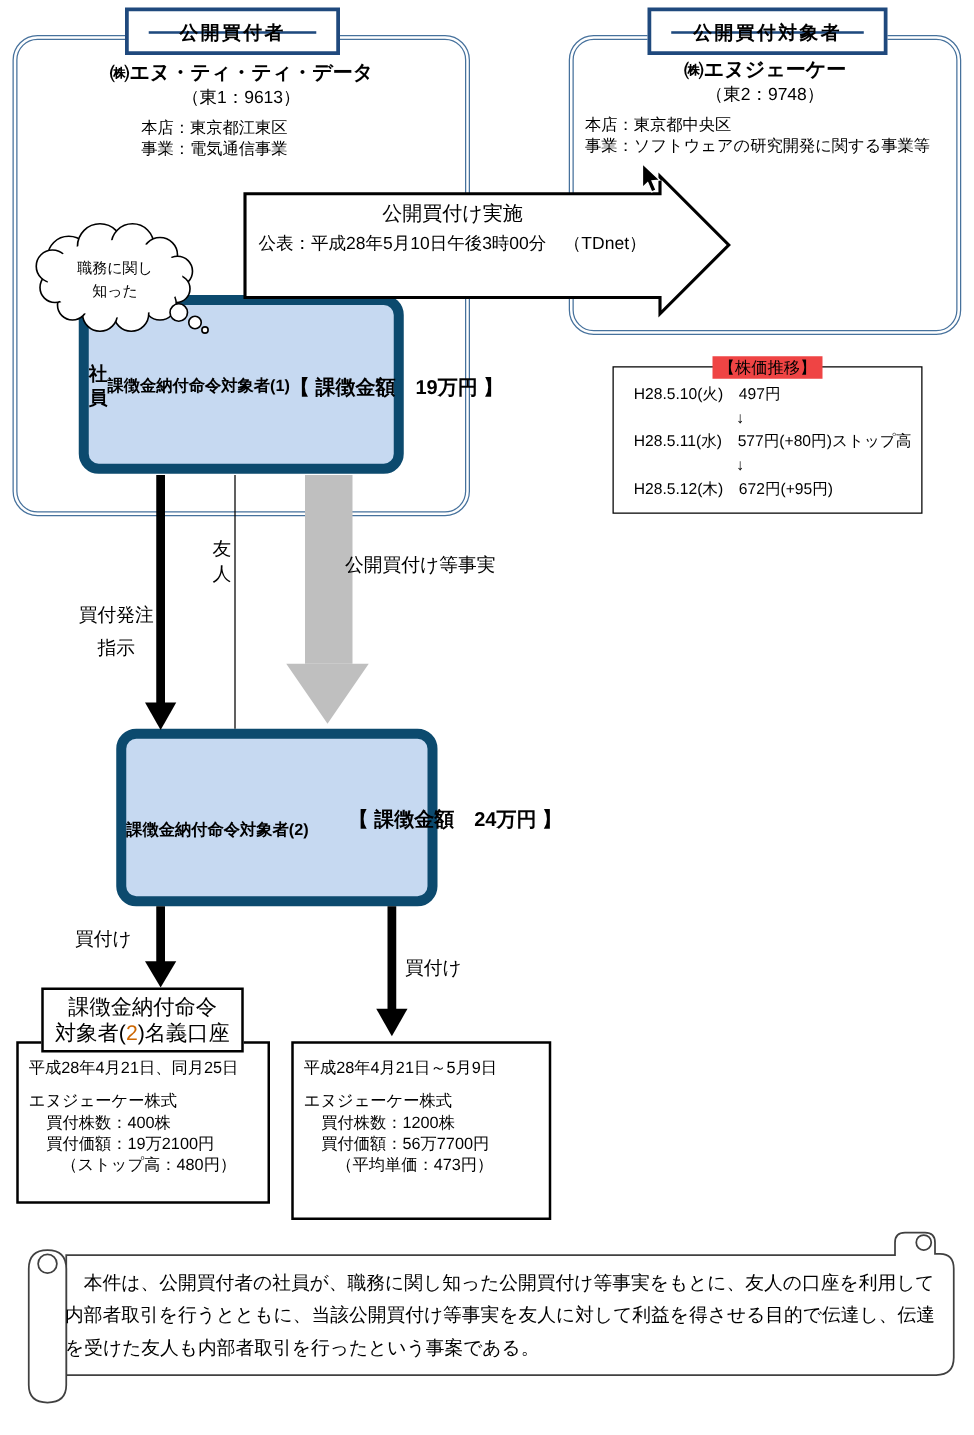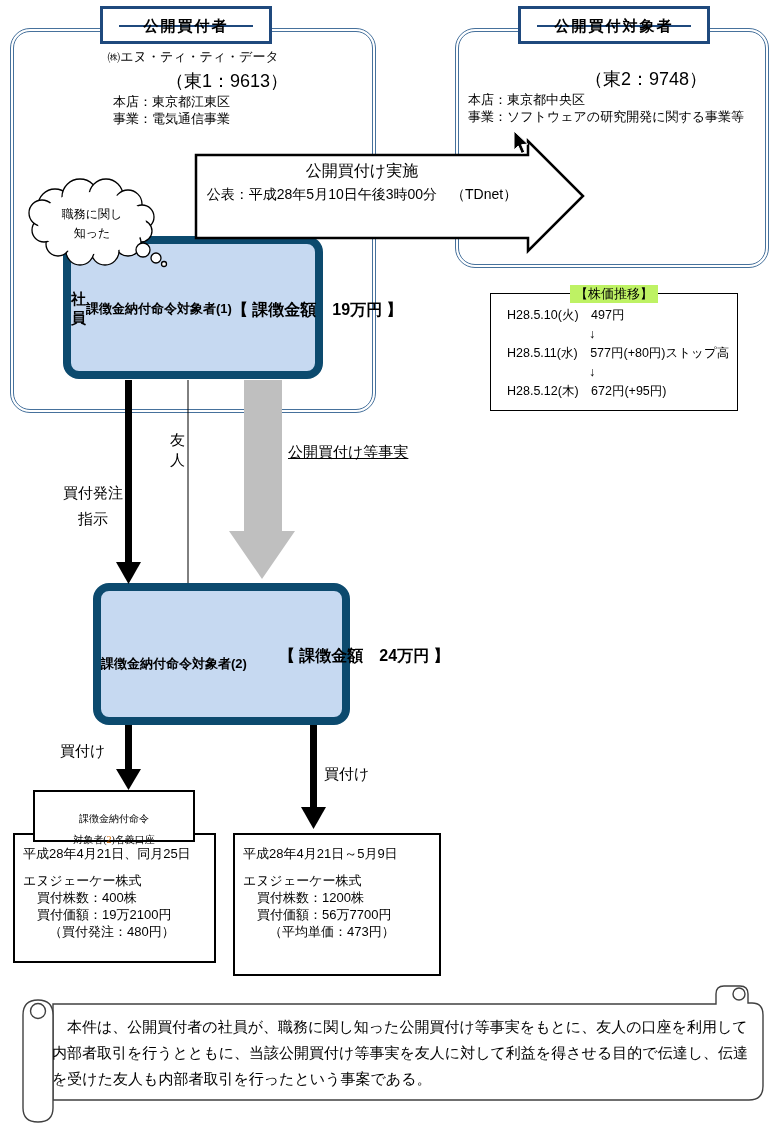--- a/index.html
+++ b/index.html
@@ -12,40 +12,40 @@
 
   .container { border:4px double #46719c; border-radius:20px; background:#fff; }
   .header-box { border:3px solid #1f497d; background:#fff; padding:16px; }
   .header-inner { background:#dce6f1; border:1px solid #1f497d; height:100%;
                   display:flex; align-items:center; justify-content:center;
                   font-weight:bold; font-size:15px; letter-spacing:2px; }
 
   .person-box { background:#c6d9f1; border:8px solid #0c4a6e; border-radius:16px;
                 display:flex; flex-direction:row; align-items:center; }
 
-  .company-name { font-size:13px; font-weight:normal; }
-  .ticker { font-size:18px;margin-left:34px; }
+  .company-name { font-size:16px; font-weight:bold; }
+  .ticker { font-size:14px; }
   .addr { font-size:13px; line-height:17px; }
 
   .tob-line1 { font-size:16px; }
   .tob-line2 { font-size:14px; }
 
   .stock-box { border:1.5px solid #000; background:#fff; }
   .stock-title { position:absolute; top:-9px; left:50%; transform:translateX(-50%);
-                 background:#bef264; padding:0 5px; font-size:13px; white-space:nowrap; }
+                 background:#ef4444; padding:0 5px; font-size:13px; white-space:nowrap; }
   .stock-row { font-size:12.5px; line-height:19px; padding-left:16px; white-space:nowrap; }
   .stock-arrow-row { font-size:12.5px; line-height:19px; padding-left:98px; }
 
   .flow-label { font-size:15px; }
   .friend-label { font-size:15px; line-height:20px; width:16px; word-break:break-all; }
   .purpose-box { border:1px dashed #000; background:#fff; font-size:12.5px; line-height:20px;
                  display:flex; flex-direction:column; align-items:center; justify-content:center; }
 
   .plain-box { border:2px solid #000; background:#fff; }
-  .account-label { font-size:10px; line-height:21px; padding-top:16px;font-family:Liberation Serif, serif; }
+  .account-label { font-size:17px; line-height:21px; padding-top:3px; }
   .detail-box { font-size:13px; line-height:17px; padding:10px 8px; }
   .detail-period { margin-bottom:10px; }
   .indent1 { padding-left:14px; }
   .indent2 { padding-left:26px; }
 
   .cloud-text { font-size:12px; line-height:19px; }
   .role { font-size:15px; font-weight:bold; }
   .designation { font-size:13px; font-weight:bold; }
   .penalty { font-size:16px; font-weight:bold; }
 
@@ -67,20 +67,21 @@
     <div class="header-inner">公開買付対象者</div>
   </div>
 
   <div class="abs c nw company-name" style="left:10px; top:48px; width:366px;">㈱エヌ・ティ・ティ・データ</div>
   <div class="abs c nw ticker" style="left:10px; top:69px; width:366px;">（東1：9613）</div>
   <div class="abs addr" style="left:113px; top:93px;">
     <div class="nw">本店：東京都江東区</div>
     <div class="nw">事業：電気通信事業</div>
   </div>
 
+  <div class="abs c nw company-name" style="left:455px; top:46px; width:314px;">㈱エヌジェーケー</div>
   <div class="abs c nw ticker" style="left:455px; top:67px; width:314px;">（東2：9748）</div>
   <div class="abs addr" style="left:468px; top:91px;">
     <div class="nw">本店：東京都中央区</div>
     <div class="nw">事業：ソフトウェアの研究開発に関する事業等</div>
   </div>
 
   <div class="abs person-box" style="left:63px; top:236px; width:260px; height:143px;">
     <svg width="44" height="46" viewBox="0 0 44 46" style="margin-top:13px;">
       <circle cx="22" cy="12" r="12.5" fill="#000"></circle>
       <path d="M22,24 C13,24 6.5,30 5,45 L39,45 C37.5,30 31,24 22,24 Z" fill="#000"></path>
@@ -108,21 +109,21 @@
     </svg>
     <div class="designation nw" style="margin-top:20px;">課徴金納付命令対象者(2)</div>
     <div class="penalty nw" style="margin-top:5px;margin-left:32px;">【 課徴金額　24万円 】</div>
   </div>
 
   <div class="abs plain-box detail-box" style="left:13px; top:833px; width:203px; height:130px;">
     <div class="nw detail-period">平成28年4月21日、同月25日</div>
     <div class="nw">エヌジェーケー株式</div>
     <div class="nw indent1">買付株数：400株</div>
     <div class="nw indent1">買付価額：19万2100円</div>
-    <div class="nw indent2">（買付発注：480円）</div>
+    <div class="nw indent2">（ストップ高：480円）</div>
   </div>
   <div class="abs plain-box detail-box" style="left:233px; top:833px; width:208px; height:143px;">
     <div class="nw detail-period">平成28年4月21日～5月9日</div>
     <div class="nw">エヌジェーケー株式</div>
     <div class="nw indent1">買付株数：1200株</div>
     <div class="nw indent1">買付価額：56万7700円</div>
     <div class="nw indent2">（平均単価：473円）</div>
   </div>
 
   <svg class="abs" style="left:0; top:0;" width="779" height="1148" viewBox="0 0 779 1148">
@@ -187,21 +188,21 @@
   <div class="abs c cloud-text" style="left:38px; top:205px; width:108px;">
     <div class="nw">職務に関し</div>
     <div class="nw">知った</div>
   </div>
 
   <div class="abs c flow-label" style="left:42px; top:480px; width:102px; line-height:26px;">
     <div class="nw">買付発注</div>
     <div class="nw">指示</div>
   </div>
   <div class="abs friend-label" style="left:170px; top:430px;">友人</div>
-  <div class="abs nw flow-label" style="left:288px; top:443px;text-decoration:underline;">公開買付け等事実</div>
+  <div class="abs nw flow-label" style="left:276px; top:443px;">公開買付け等事実</div>
 
 
   <div class="abs nw flow-label" style="left:60px; top:742px;">買付け</div>
   <div class="abs nw flow-label" style="left:324px; top:765px;">買付け</div>
 
   <div class="abs plain-box c account-label" style="left:33px; top:790px; width:162px; height:52px; z-index:3;">
     <div class="nw">課徴金納付命令</div>
     <div class="nw"><span>対象者(</span><span style="color:#cc6600;">2</span><span>)名義口座</span></div>
   </div>
 

